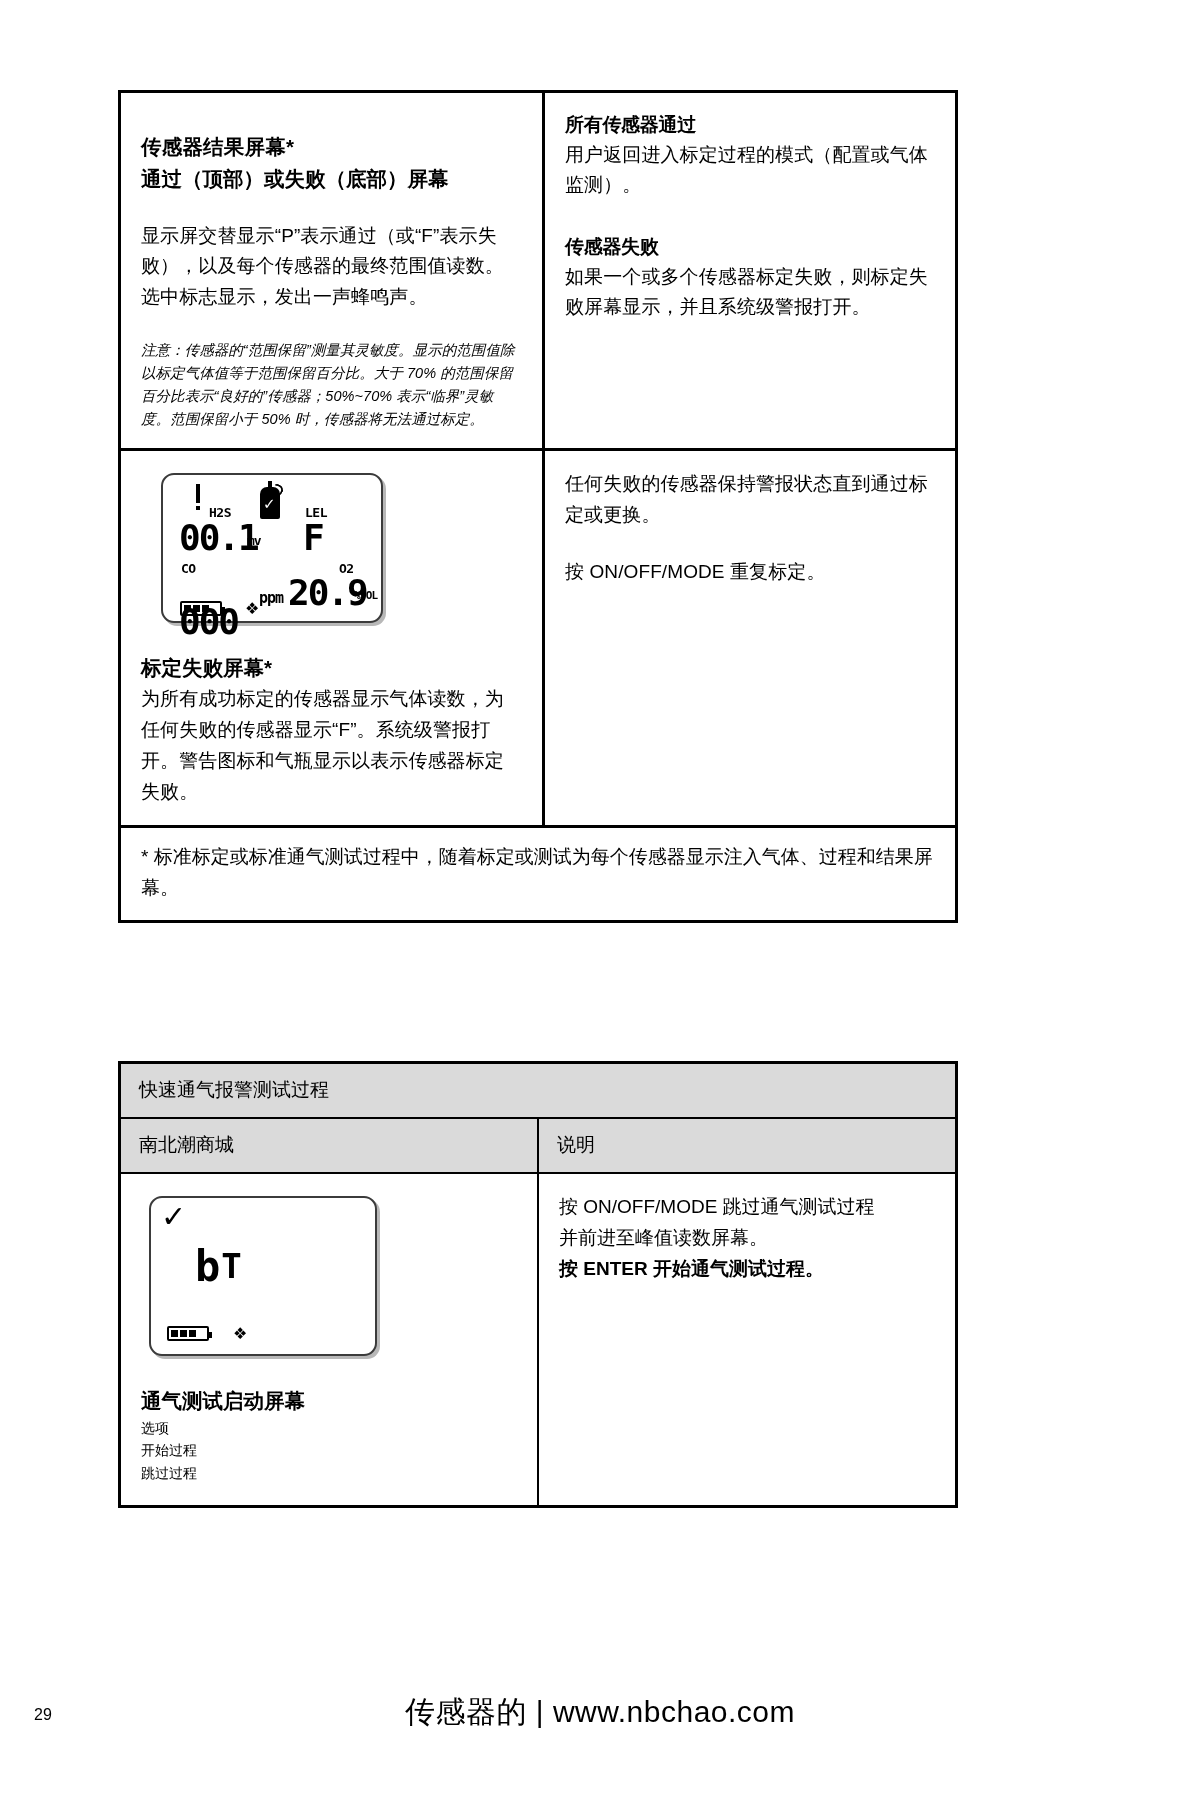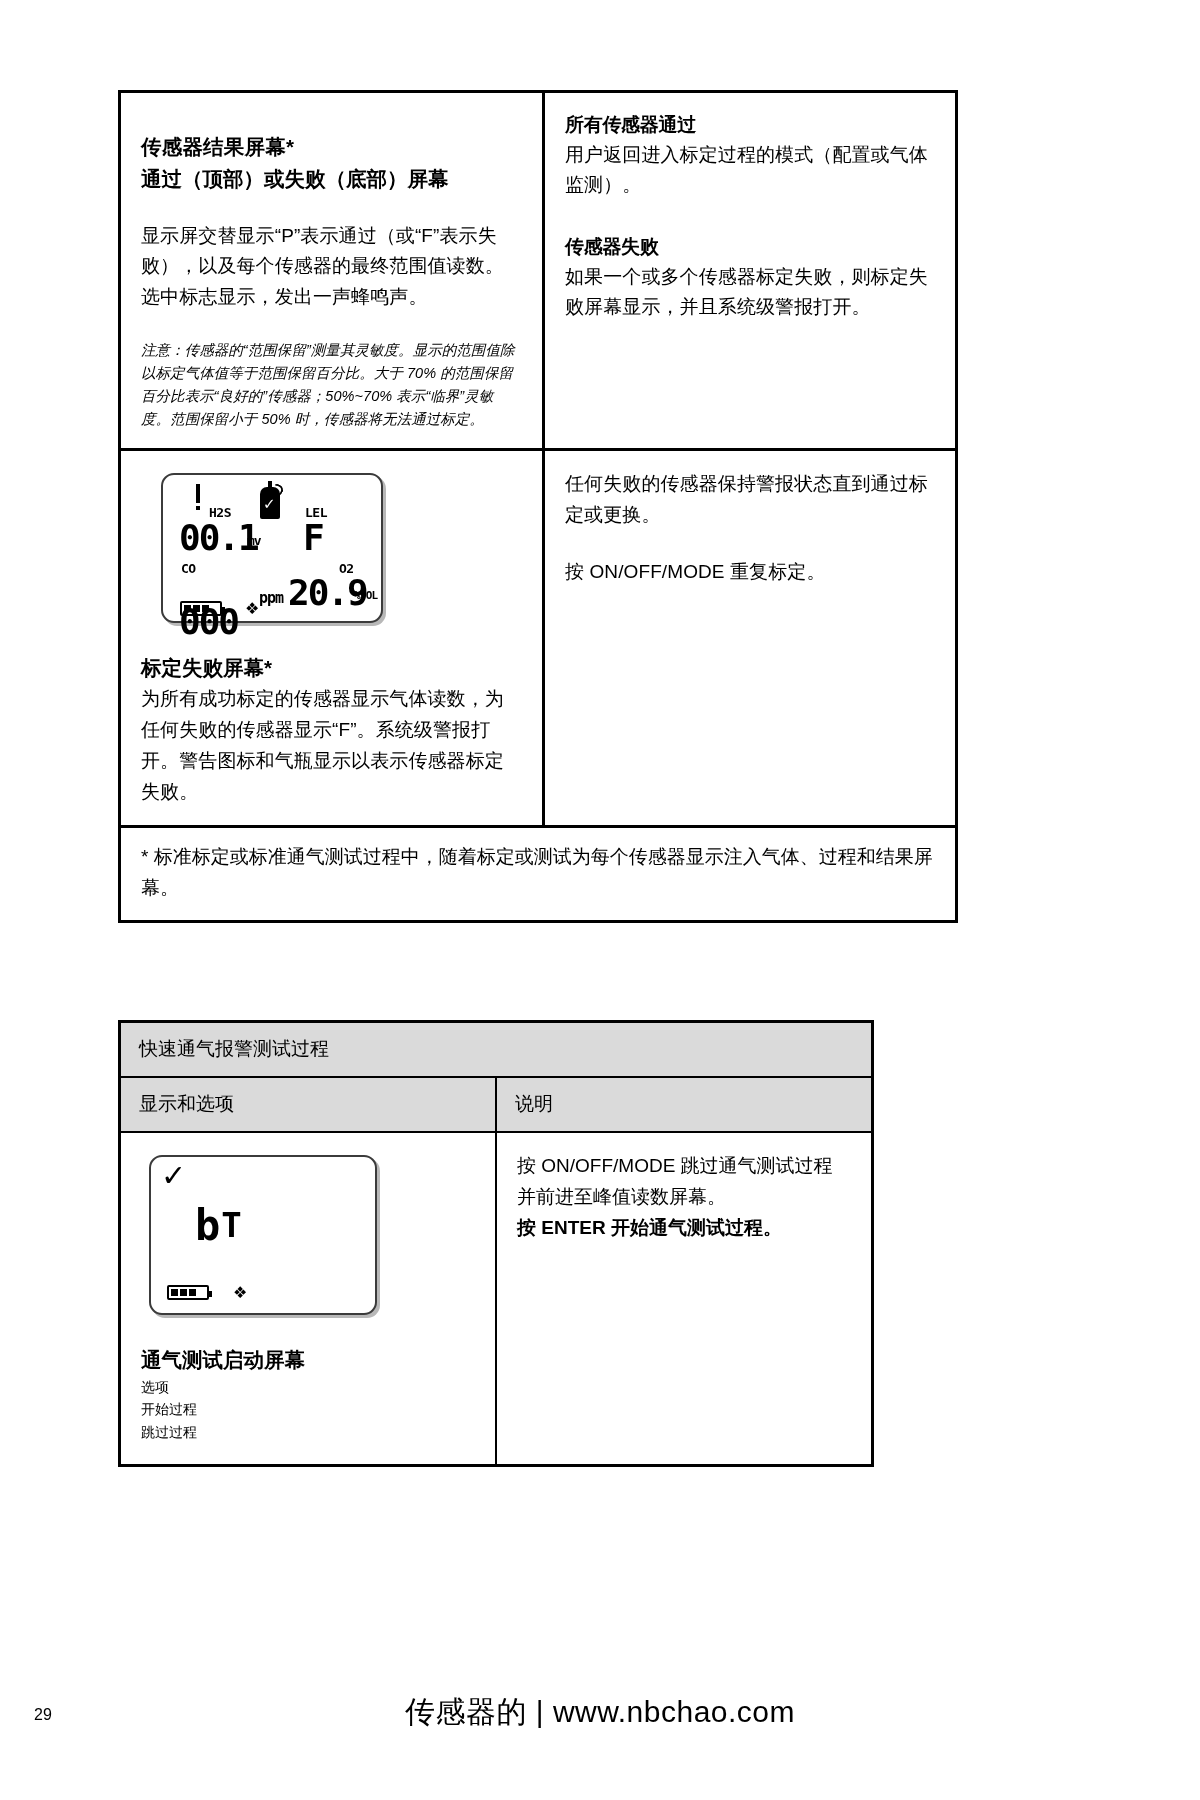--- a/index.html
+++ b/index.html
@@ -187,22 +187,22 @@
     width: 16px; height: 16px;
     font-size: 16px;
     line-height: 16px;
     color: #000;
   }
 
   
   .table2 {
     position: absolute;
     left: 118px;
-    top: 1020px;
-    width: 756px;
+    top: 1061px;
+    width: 840px;
     border: 3px solid #000;
     border-collapse: collapse;
     table-layout: fixed;
   }
   .table2 td {
     border: 2px solid #000;
     vertical-align: top;
     padding: 12px 18px;
   }
   .t2-title td {
@@ -387,21 +387,21 @@
     </tr>
   </tbody>
     </table>
 
   <table class="table2">
     <tbody>
         <tr class="t2-title">
       <td colspan="2">快速通气报警测试过程</td>
     </tr>
     <tr class="t2-head">
-      <td class="col-left">显示和选项</td>
+      <td class="col-left">南北潮商城</td>
       <td class="col-right">说明</td>
     </tr>
     <tr class="t2-body">
       <td class="col-left">
 
         <div class="lcd2">
           <div class="check">✓</div>
           <div class="bt lcd-seg"><span>b</span><span class="tsm">T</span></div>
           <div class="battery2">
             <i></i>

